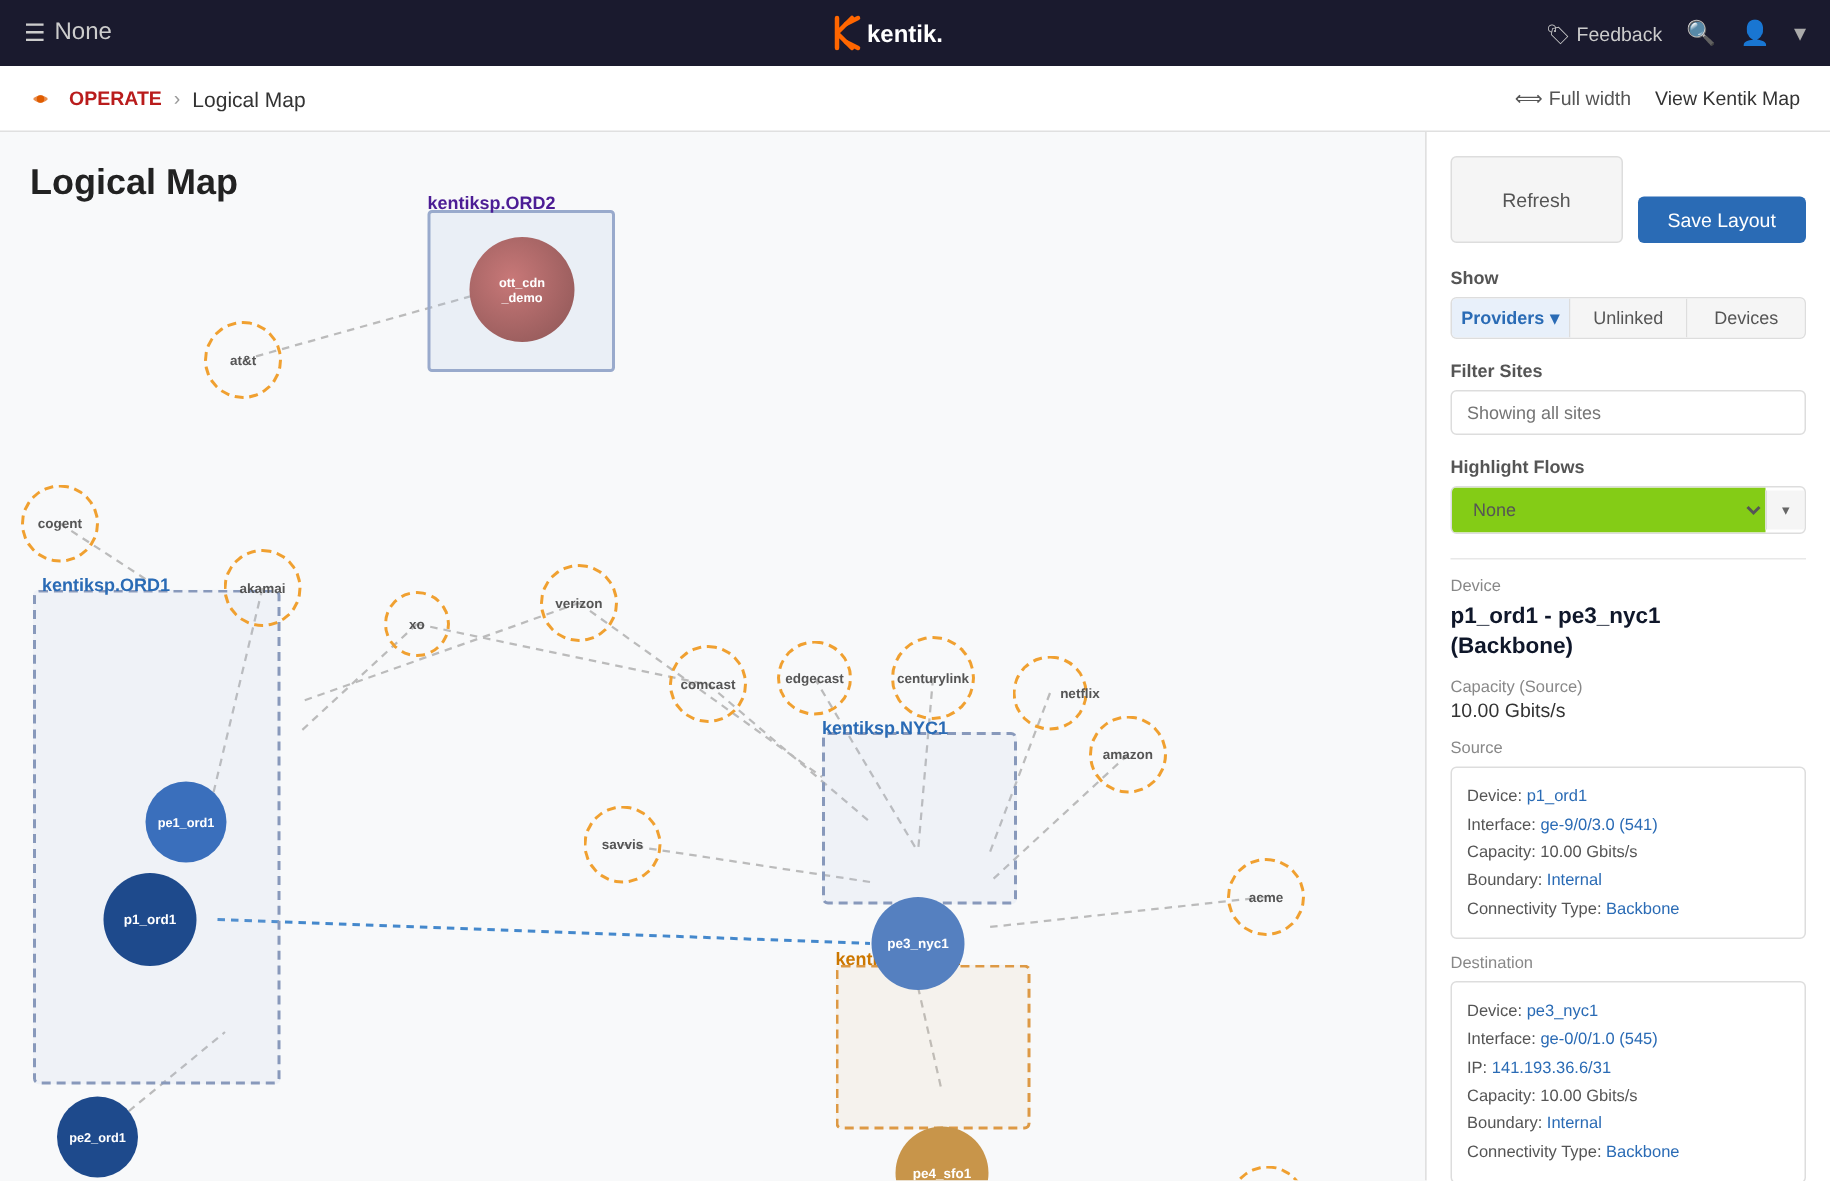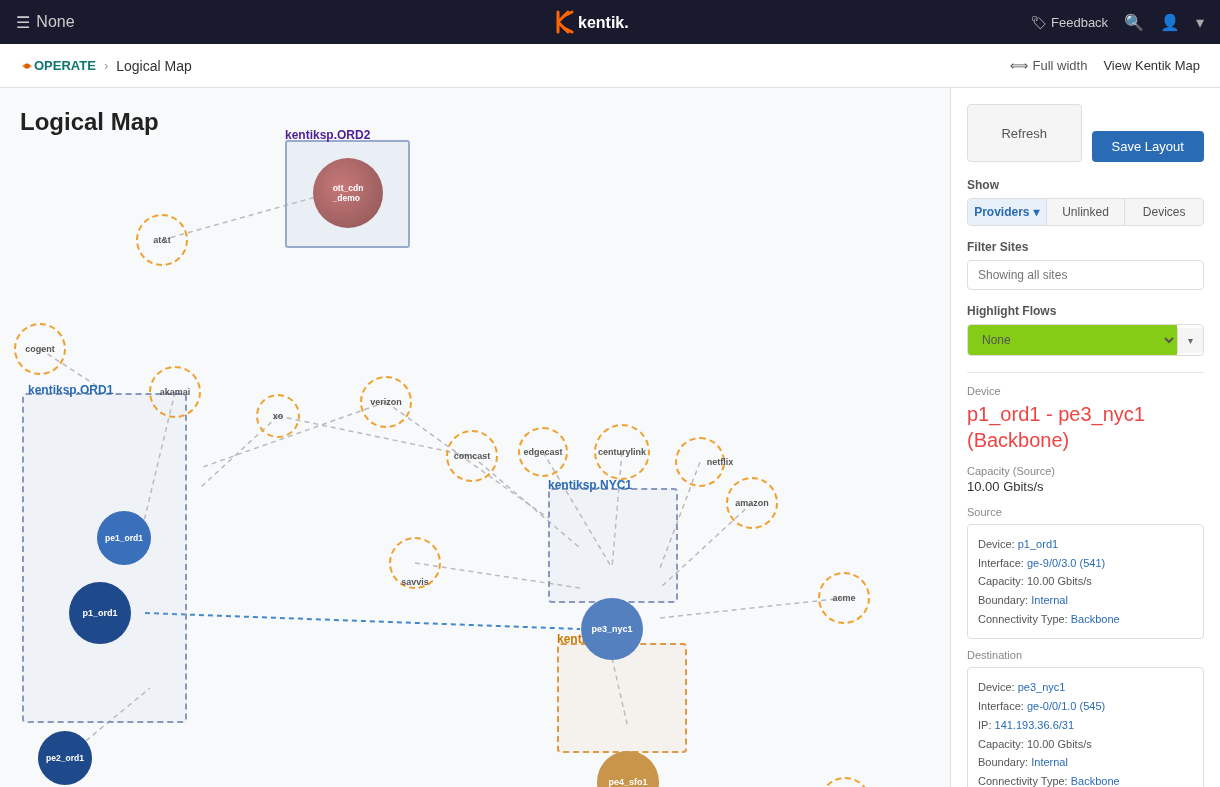--- a/index.html
+++ b/index.html
@@ -24,21 +24,21 @@
     
     .breadcrumb-bar {
       background: white;
       height: 44px;
       display: flex;
       align-items: center;
       padding: 0 20px;
       border-bottom: 1px solid #e0e0e0;
     }
     .breadcrumb { display: flex; align-items: center; gap: 8px; font-size: 13px; }
-    .breadcrumb-operate { color: #0f766e; font-weight: 600; font-size: 13px; display: flex; align-items: center; gap: 0; }
+    .breadcrumb-operate { color: #b91c1c; font-weight: 600; font-size: 13px; display: flex; align-items: center; gap: 12px; }
     .breadcrumb-sep { color: #999; }
     .breadcrumb-current { color: #333; font-size: 14px; }
     .breadcrumb-right { margin-left: auto; display: flex; align-items: center; gap: 16px; }
     .full-width-btn { font-size: 13px; color: #555; cursor: pointer; background: none; border: none; display: flex; align-items: center; gap: 4px; }
     .view-kentik-btn { font-size: 13px; color: #333; cursor: pointer; background: none; border: none; }
 
     
     .main-layout {
       display: flex;
       height: calc(787px - 44px - 44px);
@@ -205,23 +205,23 @@
       font-size: 10px;
     }
 
     .panel-divider {
       border: none;
       border-top: 1px solid #e8e8e8;
       margin: 8px 0 12px;
     }
     .device-title { font-size: 11px; color: #888; font-weight: 500; margin-bottom: 4px; }
     .device-name {
-      font-size: 20px;
-      font-weight: 400;
-      color: #ef4444;
+      font-size: 15px;
+      font-weight: 700;
+      color: #0f172a;
       margin-bottom: 12px;
       line-height: 1.3;
     }
 
     .capacity-label { font-size: 11px; color: #888; margin-bottom: 2px; }
     .capacity-value { font-size: 13px; color: #333; margin-bottom: 12px; font-weight: 500; }
 
     .source-dest-box {
       border: 1px solid #ddd;
       border-radius: 4px;
@@ -332,21 +332,21 @@
 
         <line class="dash-line" x1="845" y1="715" x2="680" y2="700"></line>
       </svg>
 
       <div style="position:absolute; left:22px; top:305px; width:165px; height:330px; border:2px dashed #8899bb; border-radius:4px; background:rgba(180,200,230,0.12);">
       </div>
       <div style="position:absolute; left:28px; top:295px; font-size:12px; font-weight:700; color:#2a6bb5;">kentiksp.ORD1</div>
 
       <div style="position:absolute; left:285px; top:52px; width:125px; height:108px; border:2px solid #99aacc; border-radius:3px; background:rgba(180,200,230,0.2);">
 
-        <div style="width:70px;height:70px;border-radius:50%;background:radial-gradient(circle at 40% 40%, #c87878, #8b5555);position:absolute;top:16px;left:26px;display:flex;align-items:center;justify-content:center;font-size:8.5px;color:white;font-weight:600;text-align:left;line-height:1.2;">ott_cdn<br>_demo</div>
+        <div style="width:70px;height:70px;border-radius:50%;background:radial-gradient(circle at 40% 40%, #c87878, #8b5555);position:absolute;top:16px;left:26px;display:flex;align-items:center;justify-content:center;font-size:8.5px;color:white;font-weight:600;text-align:center;line-height:1.2;">ott_cdn<br>_demo</div>
       </div>
       <div style="position:absolute; left:285px; top:40px; font-size:12px; font-weight:700; color:#4c1d95;">kentiksp.ORD2</div>
 
       <div style="position:absolute; left:548px; top:400px; width:130px; height:115px; border:2px dashed #8899bb; border-radius:4px; background:rgba(180,200,230,0.12);"></div>
       <div style="position:absolute; left:548px; top:390px; font-size:12px; font-weight:700; color:#2a6bb5;">kentiksp.NYC1</div>
 
       <div style="position:absolute; left:557px; top:555px; width:130px; height:110px; border:2px dashed #dd9944; border-radius:4px; background:rgba(230,200,150,0.12);"></div>
       <div style="position:absolute; left:557px; top:544px; font-size:12px; font-weight:700; color:#cc7700;">kentiksp.SFO1</div>
 
       <div class="node node-provider" style="width:52px;height:52px;left:162px;top:152px;">
@@ -369,32 +369,32 @@
         </div>
       <div class="node node-provider" style="width:56px;height:56px;left:622px;top:364px;">
           <span style="font-size:9px;">centurylink</span>
         </div>
       <div class="node node-provider" style="width:50px;height:50px;left:700px;top:374px;">
           <span style="font-size:9px;padding-left:40px;">netflix</span>
         </div>
       <div class="node node-provider" style="width:52px;height:52px;left:472px;top:368px;">
           <span style="font-size:9px;">comcast</span>
         </div>
-      <div class="node node-provider" style="width:52px;height:52px;left:415px;top:475px;align-items:flex-end;">
+      <div class="node node-provider" style="width:52px;height:52px;left:415px;top:475px;">
           <span style="font-size:9px;">savvis</span>
         </div>
       <div class="node node-provider" style="width:52px;height:52px;left:752px;top:415px;">
           <span style="font-size:9px;">amazon</span>
         </div>
       <div class="node node-provider" style="width:52px;height:52px;left:844px;top:510px;">
           <span style="font-size:9px;">acme</span>
         </div>
       <div class="node node-provider" style="width:52px;height:52px;left:845px;top:715px;"></div>
 
-      <div class="node node-device-blue" style="width:54px;height:54px;left:124px;top:450px;background:#3a6fbc;">
+      <div class="node node-device-blue" style="width:54px;height:54px;left:124px;top:460px;background:#3a6fbc;">
           <span style="font-size:8.5px;">pe1_ord1</span>
         </div>
       <div class="node node-device-blue" style="width:62px;height:62px;left:100px;top:525px;background:#1e4a8c;">
           <span style="font-size:9px;font-weight:700;">p1_ord1</span>
         </div>
       <div class="node node-device-blue" style="width:54px;height:54px;left:65px;top:670px;background:#1e4a8c;">
           <span style="font-size:8.5px;">pe2_ord1</span>
         </div>
 
       <div class="node" style="width:62px;height:62px;left:612px;top:541px;background:#5580c0;color:white;font-size:9px;font-weight:700;transform:translate(-50%,-50%);border-radius:50%;display:flex;align-items:center;justify-content:center;">

